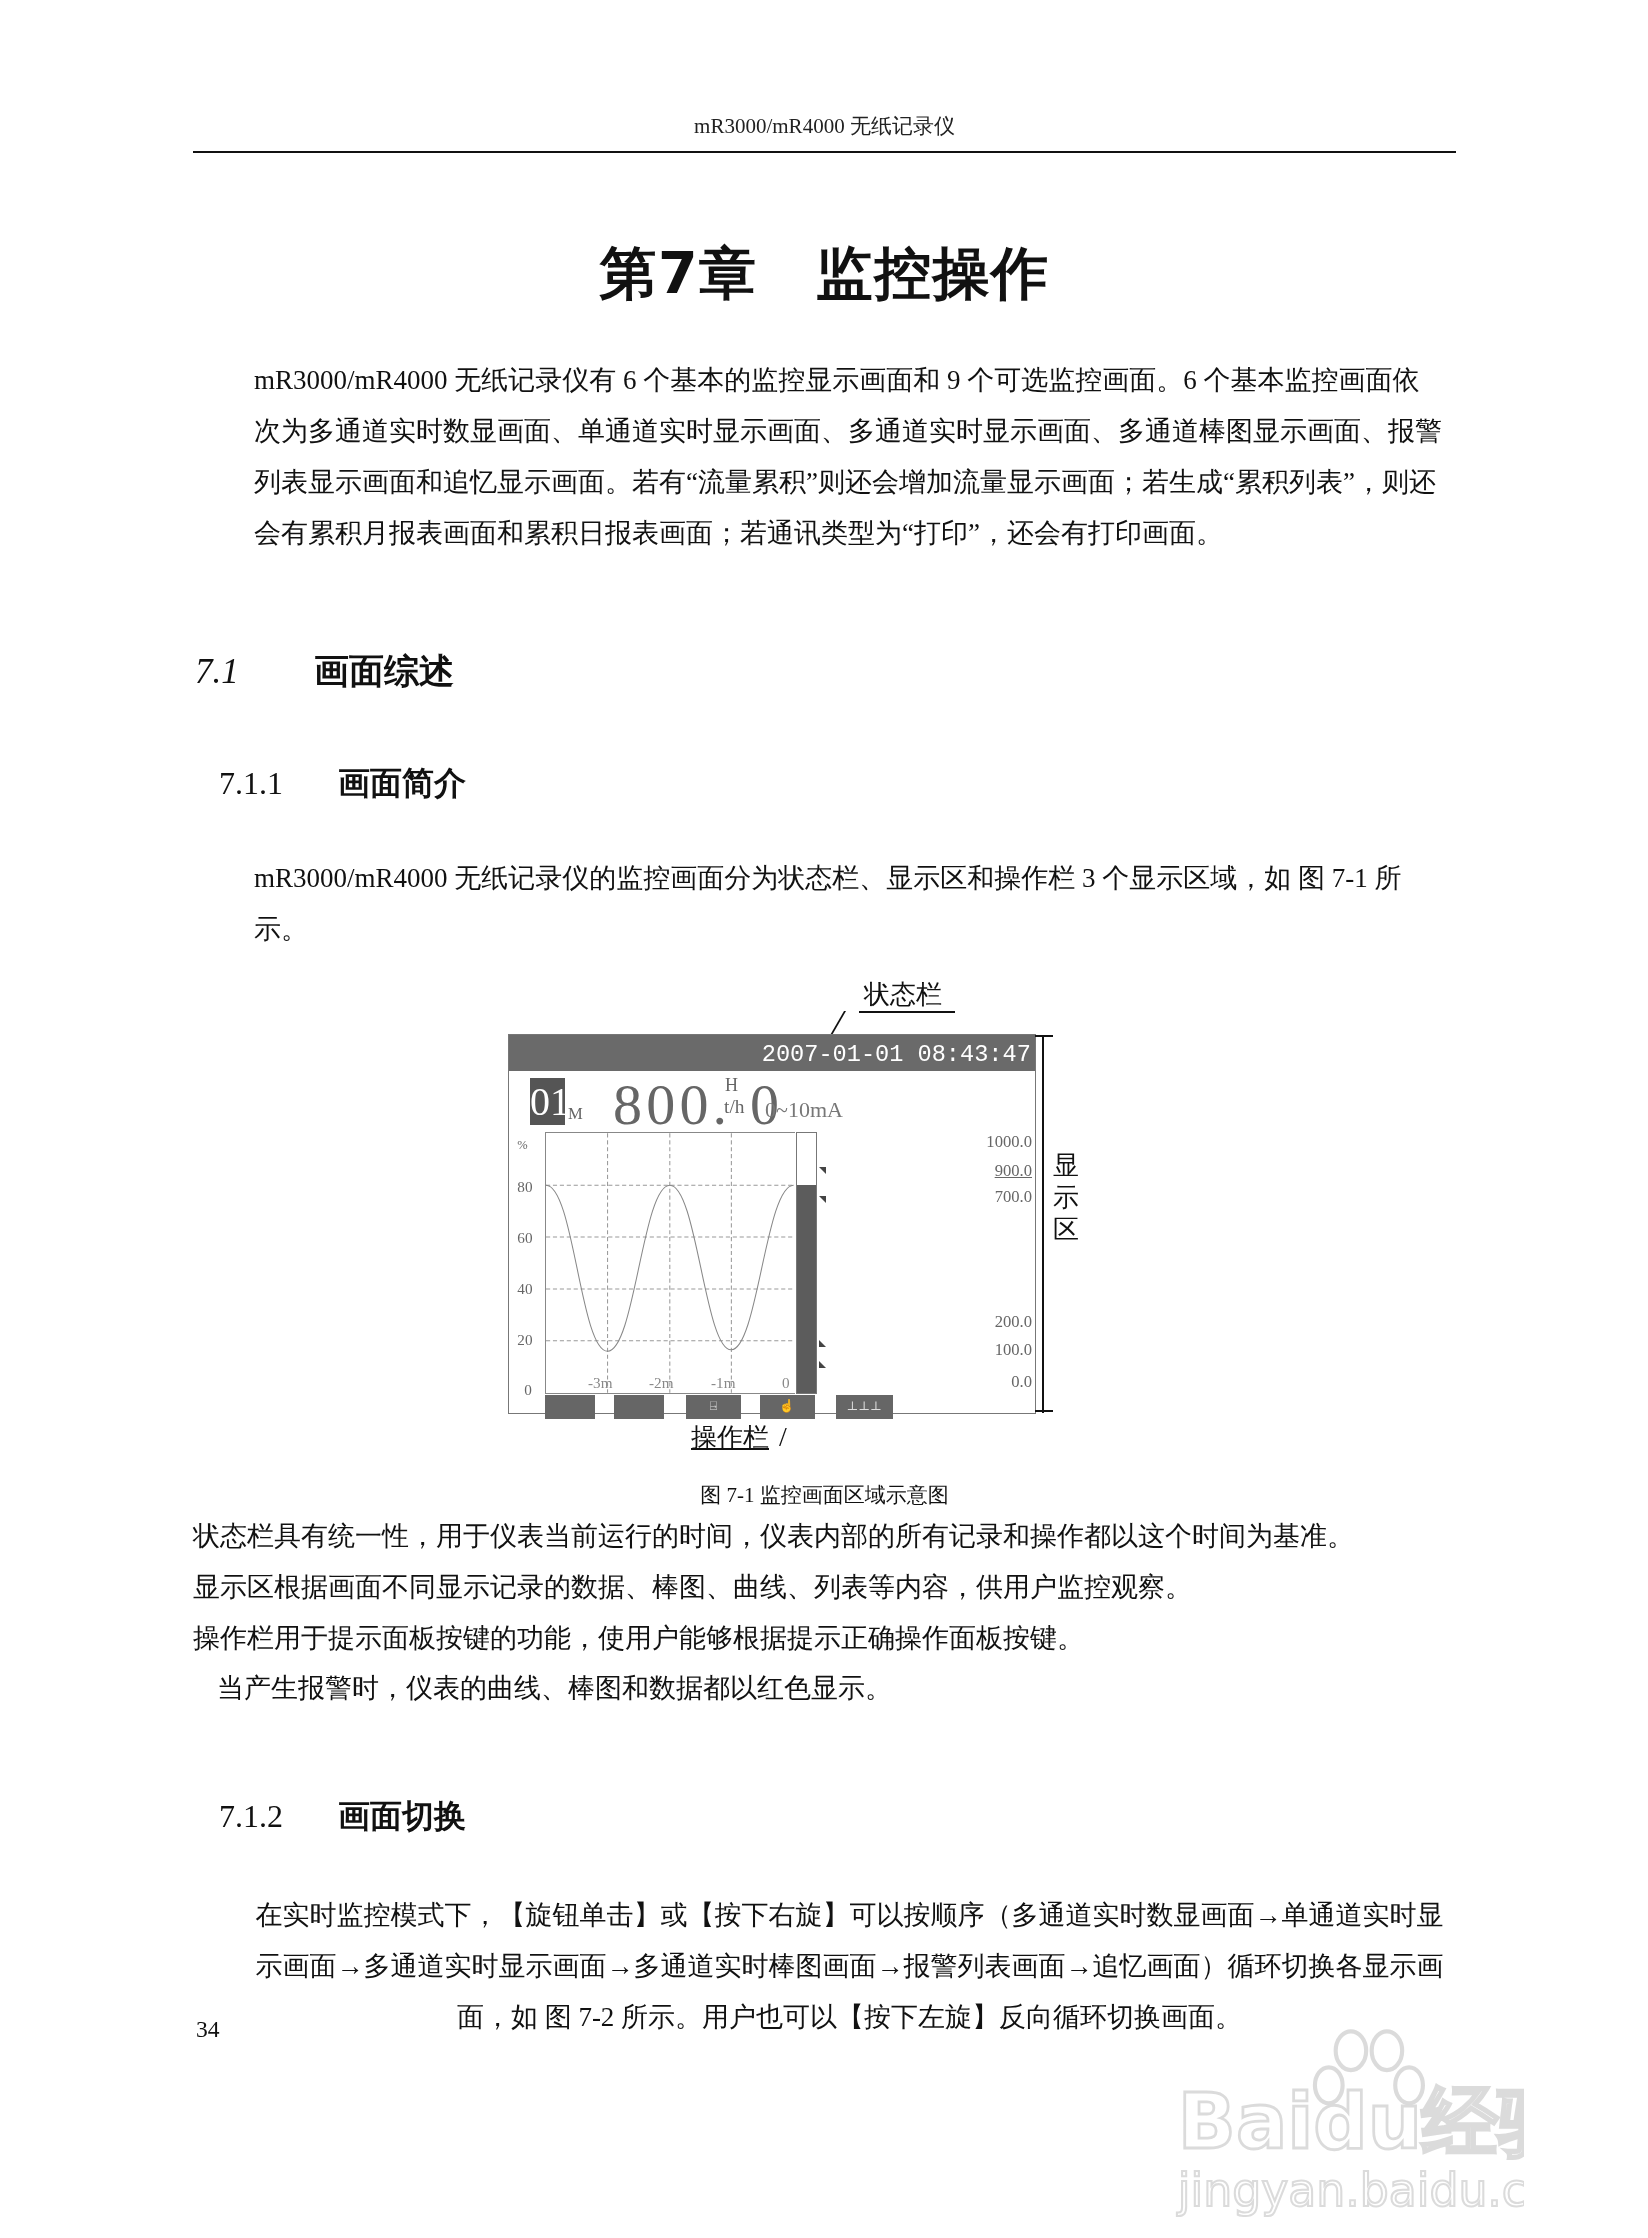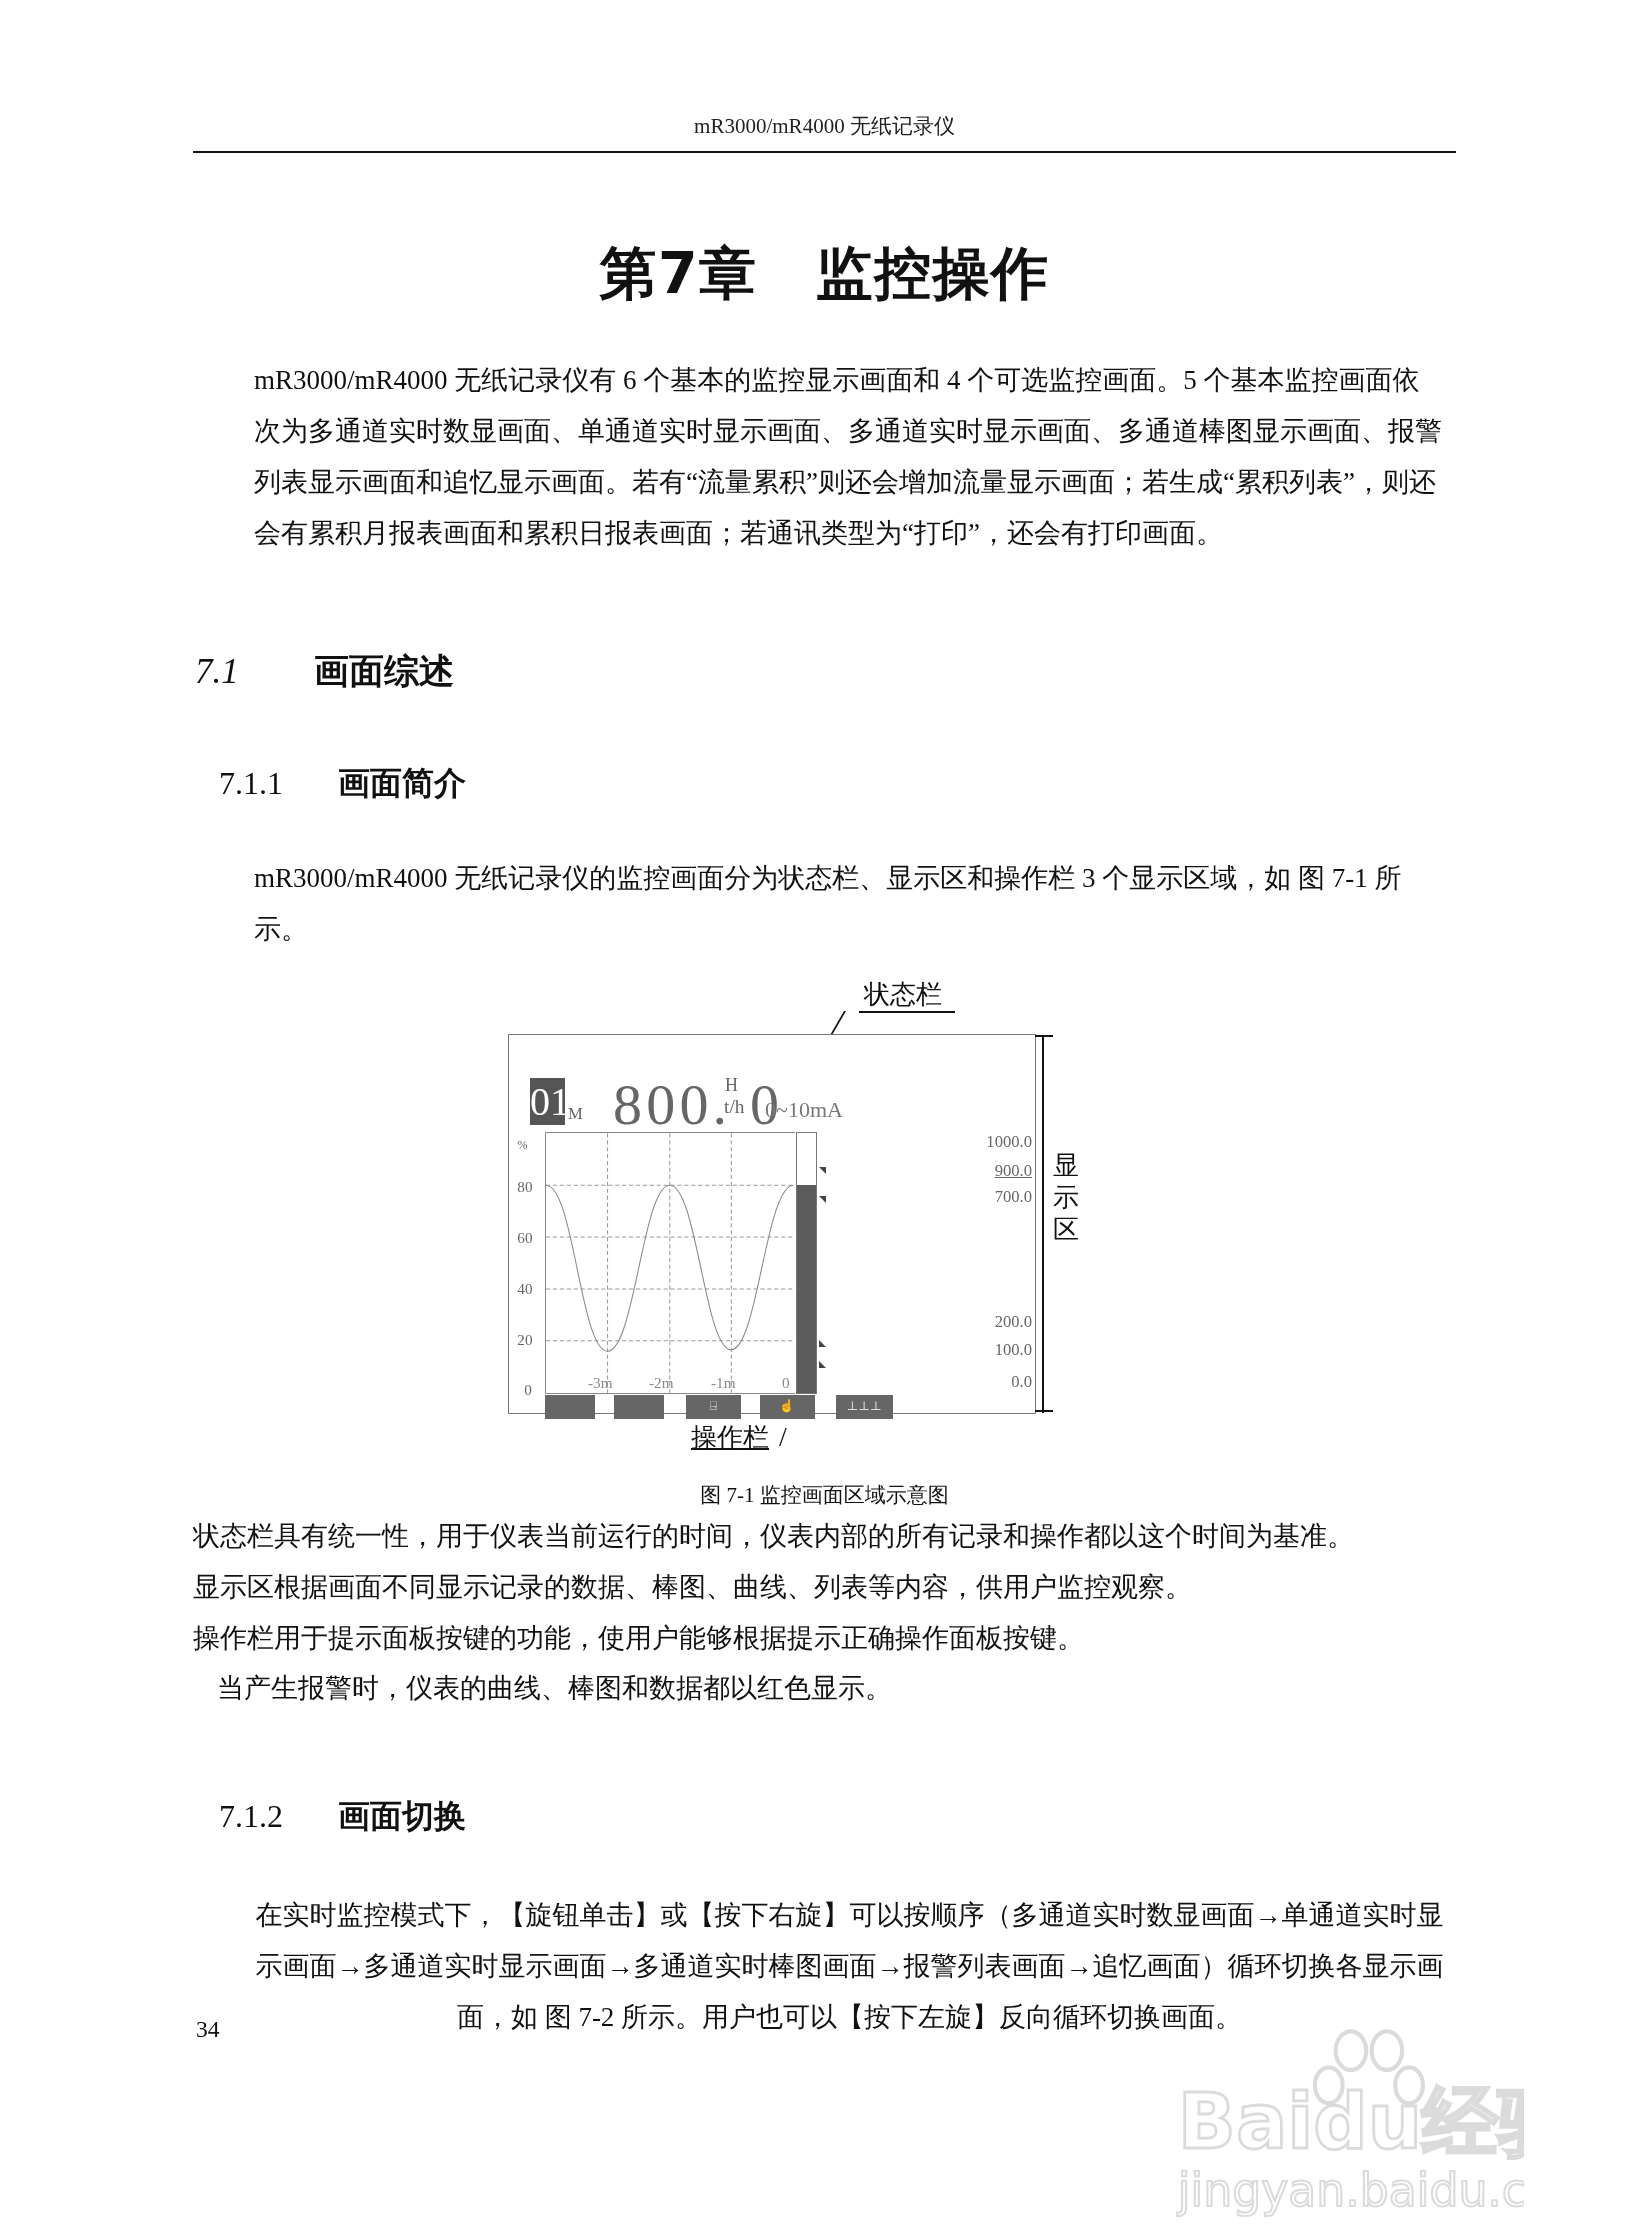--- a/index.html
+++ b/index.html
@@ -53,37 +53,40 @@
     .watermark { left:1164px; top:2009px; width:360px; height:208px; opacity:0.35; }
   </style>
 </head>
 <body>
 
 <div class="abs running-header">mR3000/mR4000 无纸记录仪</div>
 <div class="abs header-rule"></div>
 
 <div class="abs chapter-title">第7章　监控操作</div>
 
-<div class="abs para p-intro">mR3000/mR4000 无纸记录仪有 6 个基本的监控显示画面和 4 个可选监控画面。5 个基本监控画面依次为多通道实时数显画面、单通道实时显示画面、多通道实时显示画面、多通道棒图显示画面、报警列表显示画面和追忆显示画面。若有“流量累积”则还会增加流量显示画面；若生成“累积列表”，则还会有累积月报表画面和累积日报表画面；若通讯类型为“打印”，还会有打印画面。</div>
+<div class="abs para p-intro">mR3000/mR4000 无纸记录仪有 6 个基本的监控显示画面和 9 个可选监控画面。6 个基本监控画面依次为多通道实时数显画面、单通道实时显示画面、多通道实时显示画面、多通道棒图显示画面、报警列表显示画面和追忆显示画面。若有“流量累积”则还会增加流量显示画面；若生成“累积列表”，则还会有累积月报表画面和累积日报表画面；若通讯类型为“打印”，还会有打印画面。</div>
 
 <div class="abs h2">
   <span class="num">7.1</span><span>画面综述</span>
 </div>
 
 <div class="abs h3">
   <span class="num">7.1.1</span><span>画面简介</span>
 </div>
 
 <div class="abs para p-711">mR3000/mR4000 无纸记录仪的监控画面分为状态栏、显示区和操作栏 3 个显示区域，如 图 7-1 所示。</div>
 
 <div class="abs fig-label-top">状态栏</div>
 <div class="abs fig-label-top-line"></div>
 <div class="abs fig-label-top-slash"></div>
 
 <div class="abs screen">
+  <div class="abs status-bar">
+    <span class="abs status-time">2007-01-01  08:43:47</span>
+  </div>
   <div class="abs chan-box">01</div>
   <div class="abs chan-sub">M</div>
   <div class="abs big-val">800. 0</div>
   <div class="abs unit-h">H</div>
   <div class="abs unit-th">t/h</div>
   <div class="abs range">0~10mA</div>
 
   <div class="abs ytick" style="left:8.3px;top:103px;font-size:12.5px;">%</div>
   <div class="abs ytick" style="left:8.3px;top:143px;">80</div>
   <div class="abs ytick" style="left:8.3px;top:194px;">60</div>

